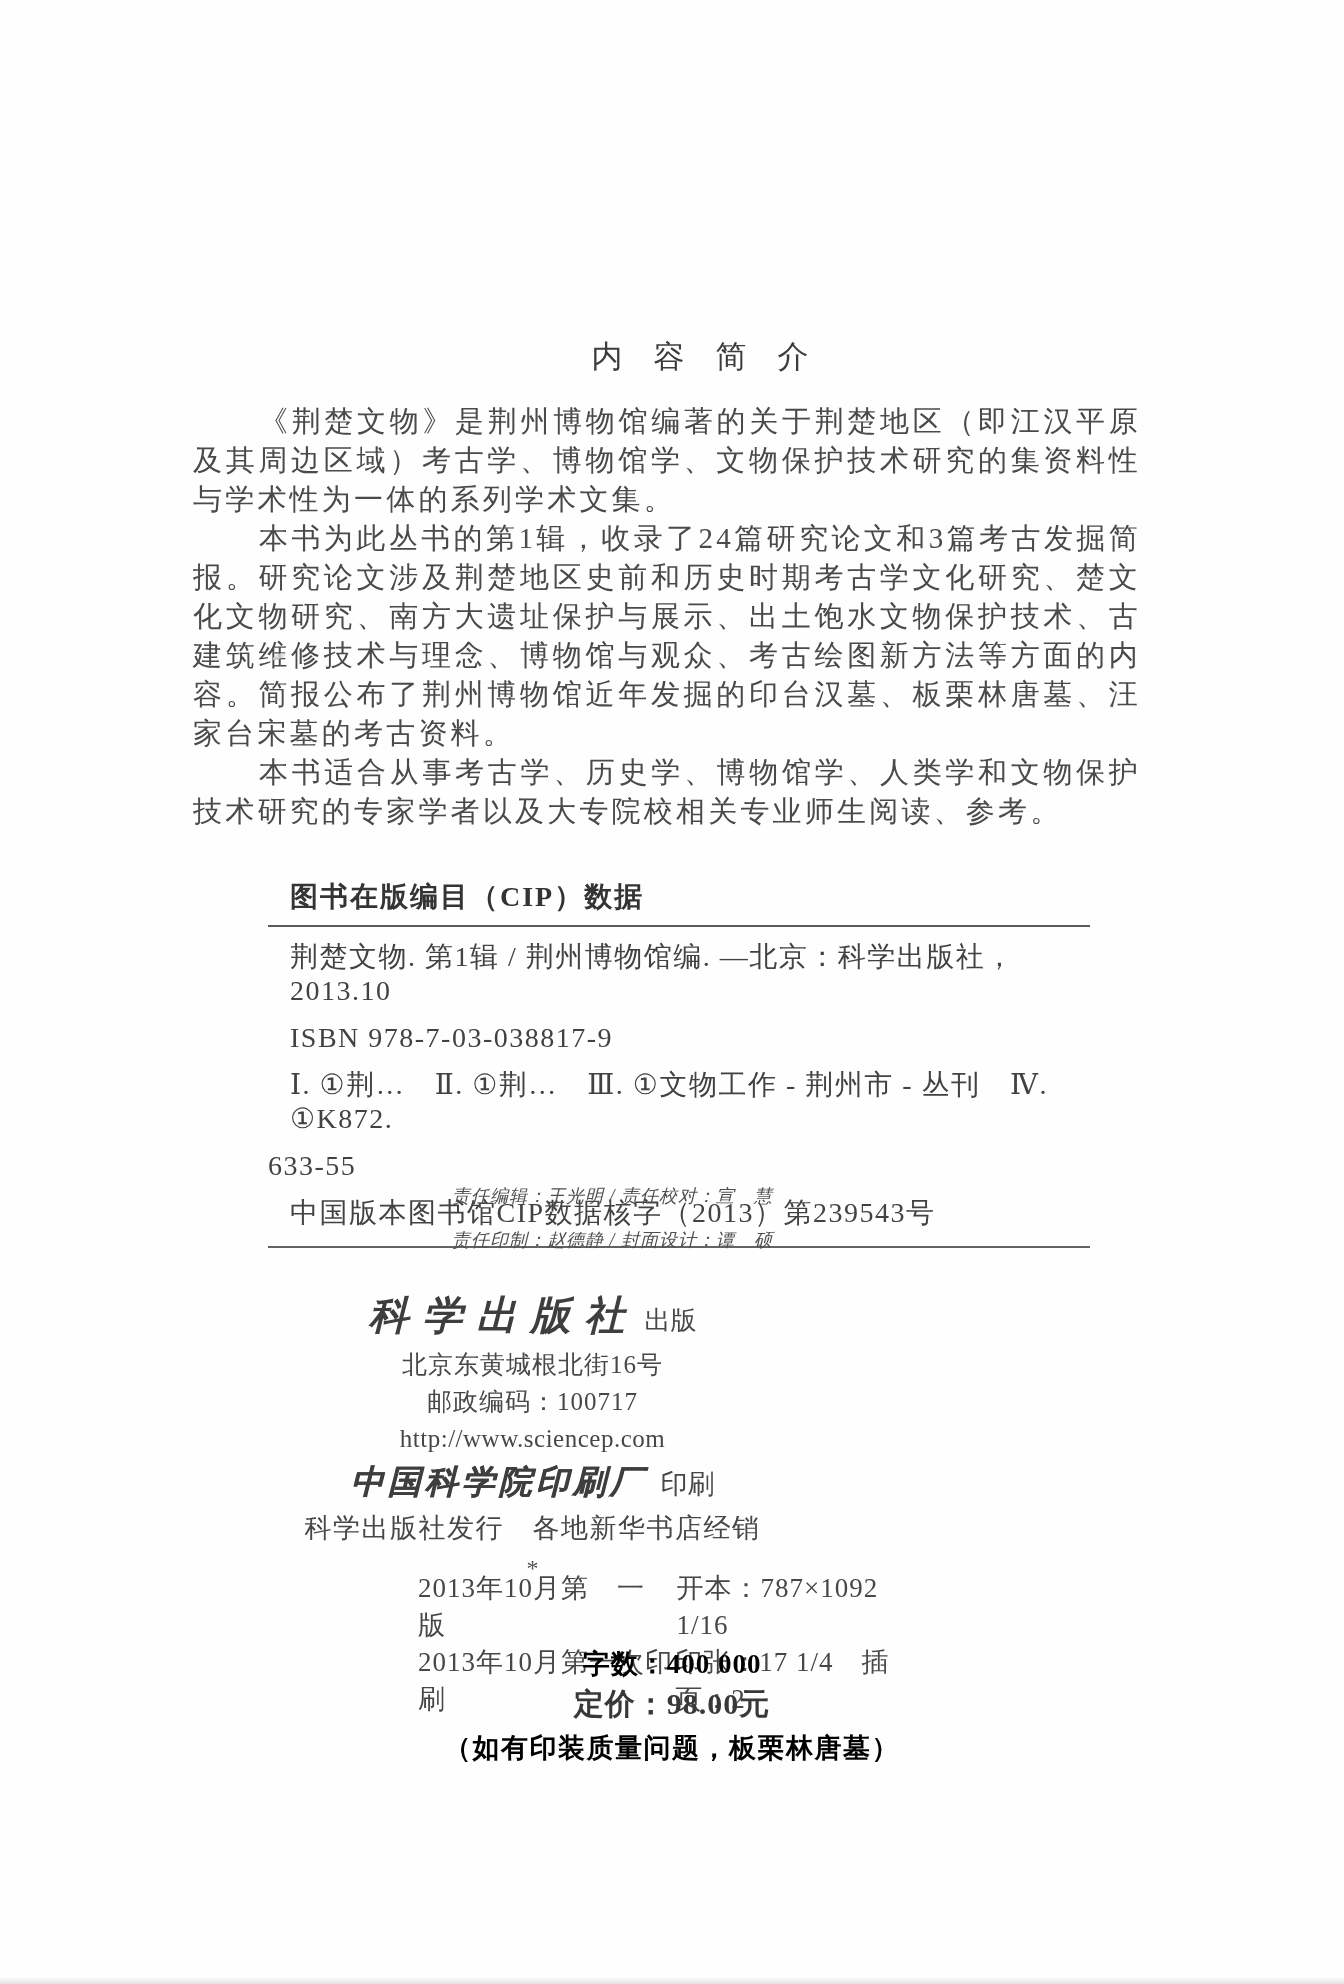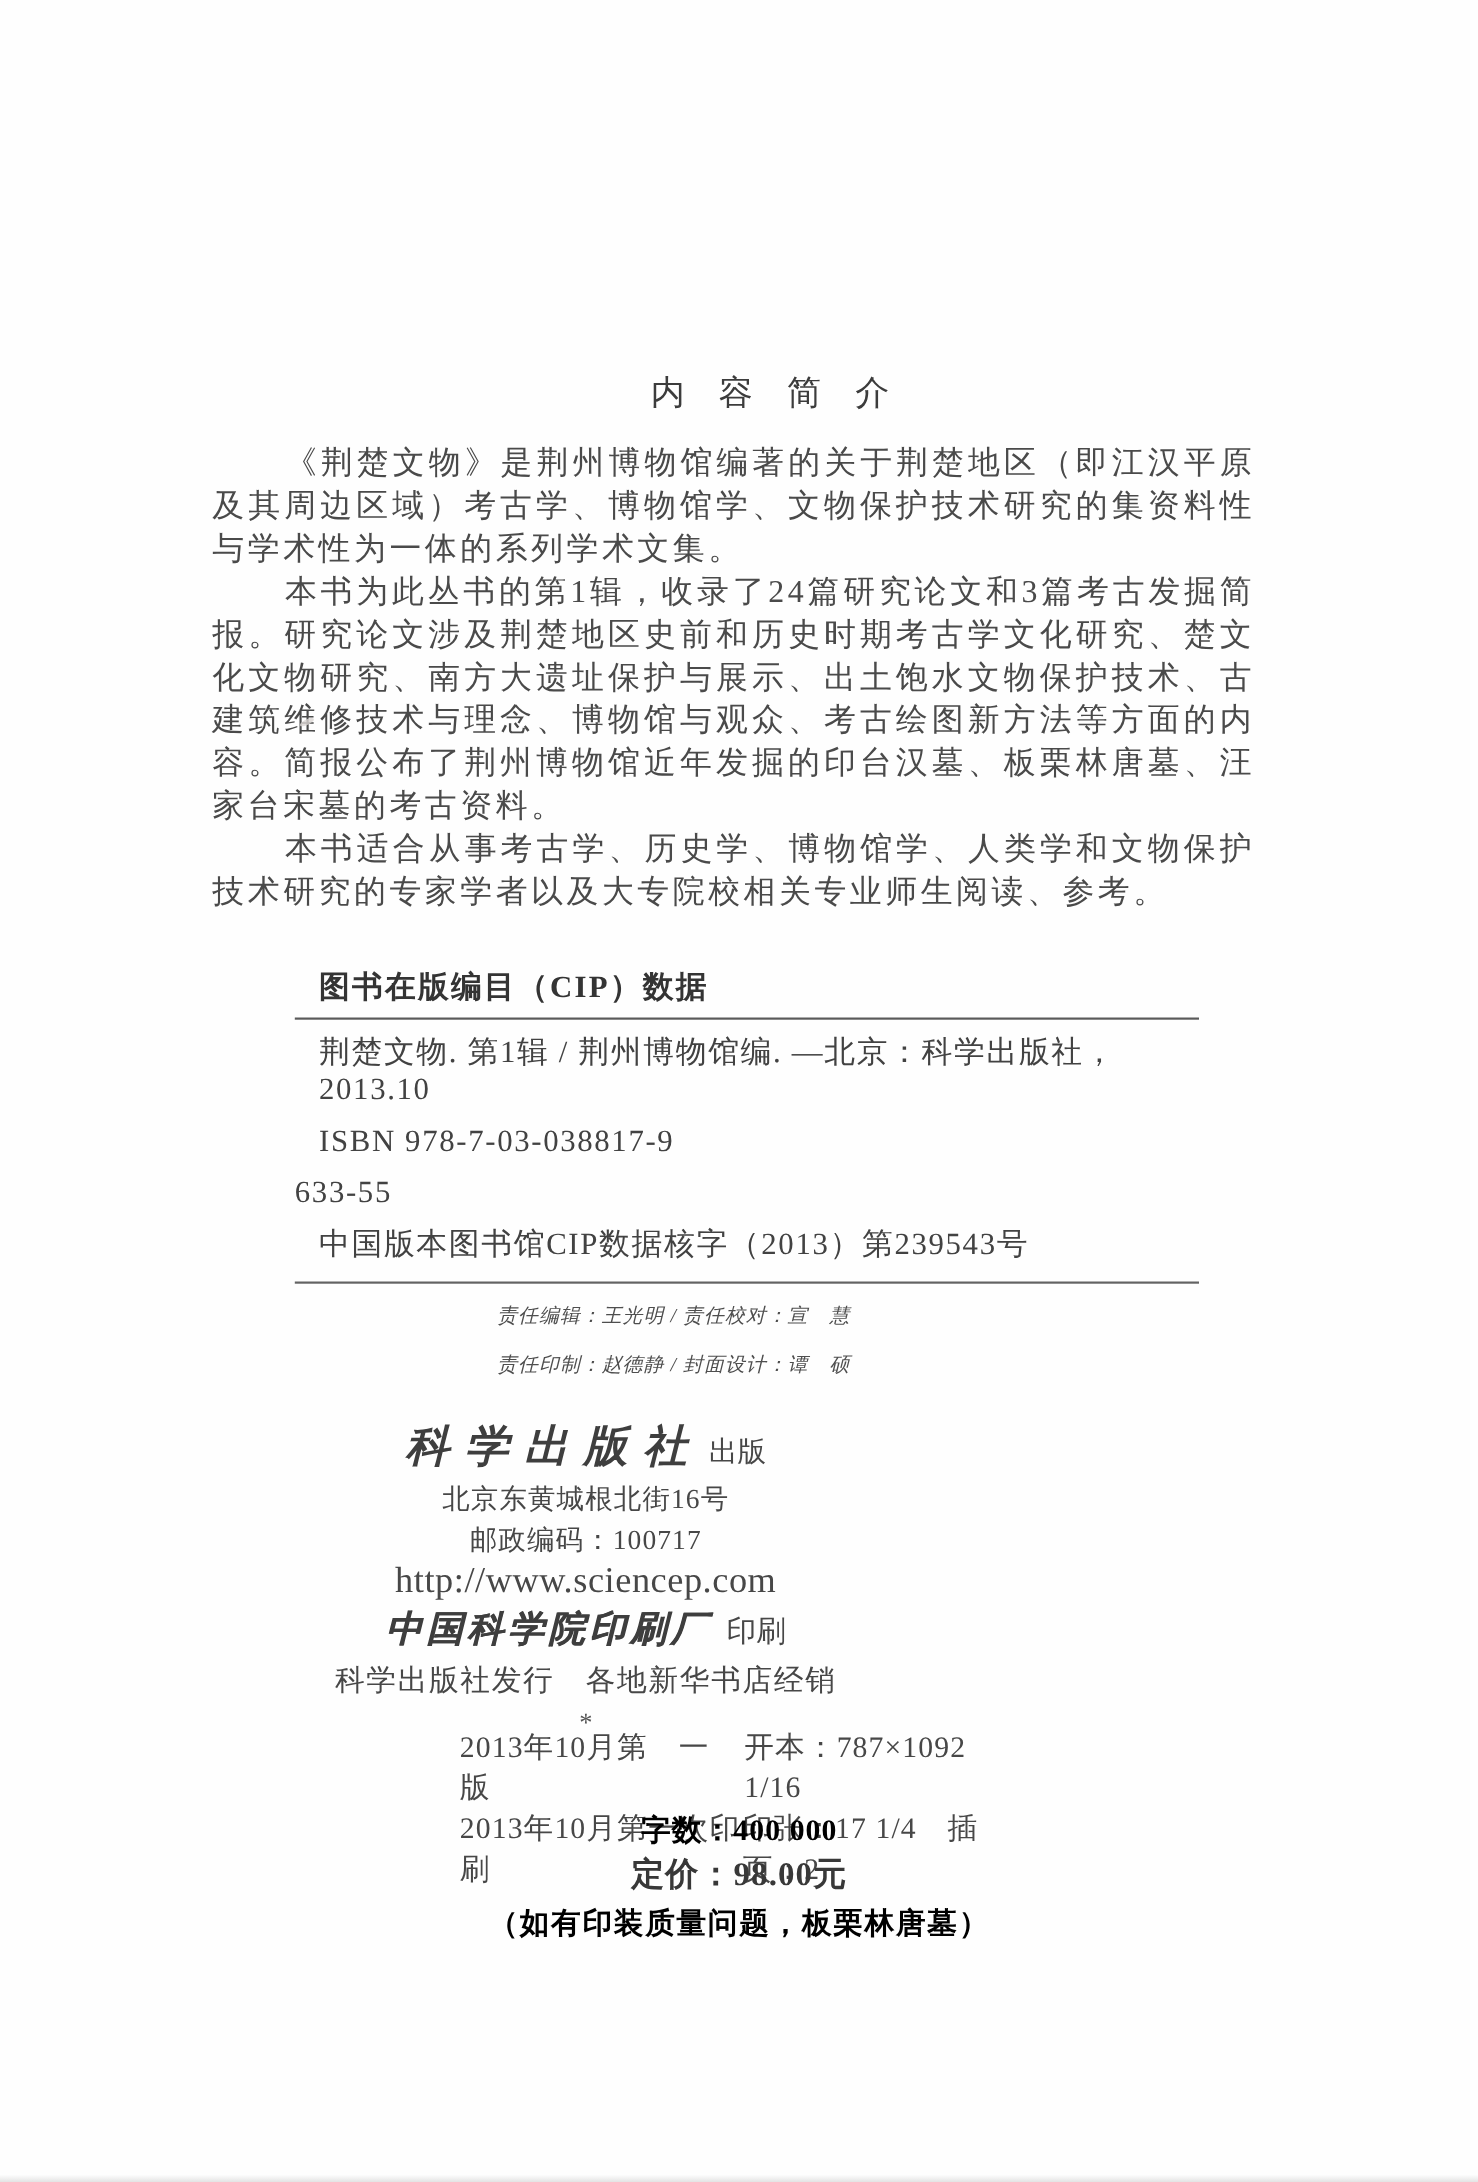--- a/index.html
+++ b/index.html
@@ -54,21 +54,21 @@
     text-align:center;color:#474747;
   }
   .press-line{font-size:26px;line-height:50px;}
   .script{
     font-family:"DejaVu Serif","Liberation Serif",serif;
     font-style:italic;font-weight:bold;
     color:#3e3e3e;
   }
   .press-script{font-size:40px;letter-spacing:14px;margin-right:6px;}
   .addr{font-size:25px;line-height:37px;letter-spacing:1px;}
-  .url{font-size:33px;line-height:37px;font-style:normal;letter-spacing:0.5px;}
+  .url{font-size:25px;line-height:37px;font-style:normal;letter-spacing:0.5px;}
   .printer-line{font-size:27px;line-height:46px;margin-top:2px;}
   .printer-script{font-size:33px;letter-spacing:4px;margin-right:14px;text-shadow:0.6px 0 0 #3e3e3e;}
   .dist{font-size:27px;line-height:42px;letter-spacing:1.5px;}
   .star{font-size:24px;line-height:38px;color:#555;}
 
   .colophon{
     position:absolute;top:1570px;left:418px;width:516px;
     font-size:27px;color:#474747;letter-spacing:1px;
   }
   .col-row{display:flex;justify-content:center;line-height:37px;}
@@ -100,20 +100,21 @@
     <p>本书适合从事考古学、历史学、博物馆学、人类学和文物保护技术研究的专家学者以及大专院校相关专业师生阅读、参考。</p>
   </div>
 
   <div class="scan-speck"></div>
 
   <div class="cip-box">
     <div class="cip-heading">图书在版编目（CIP）数据</div>
     <div class="rule"></div>
     <div class="cip-line">荆楚文物. 第1辑 / 荆州博物馆编. —北京：科学出版社，2013.10</div>
     <div class="cip-line">ISBN 978-7-03-038817-9</div>
+    <div class="cip-line">Ⅰ. ①荆…　Ⅱ. ①荆…　Ⅲ. ①文物工作 - 荆州市 - 丛刊　Ⅳ. ①K872.</div>
     <div class="cip-line flush">633-55</div>
     <div class="cip-line">中国版本图书馆CIP数据核字（2013）第239543号</div>
     <div class="rule bottom"></div>
   </div>
 
   <div class="credits">
     <div>责任编辑：王光明 / 责任校对：宣　慧</div>
     <div>责任印制：赵德静 / 封面设计：谭　硕</div>
   </div>
 

